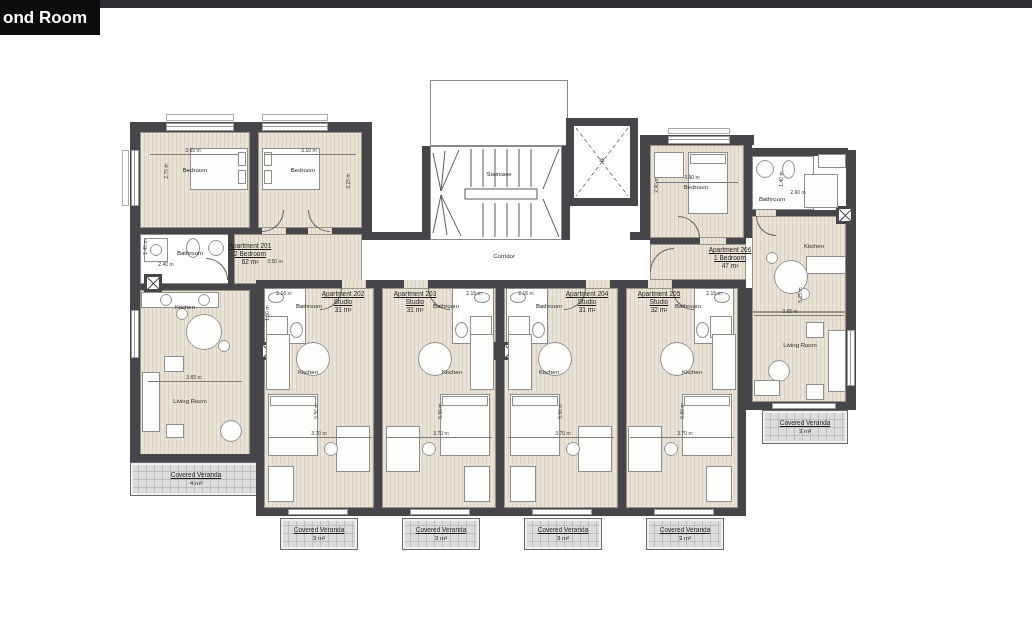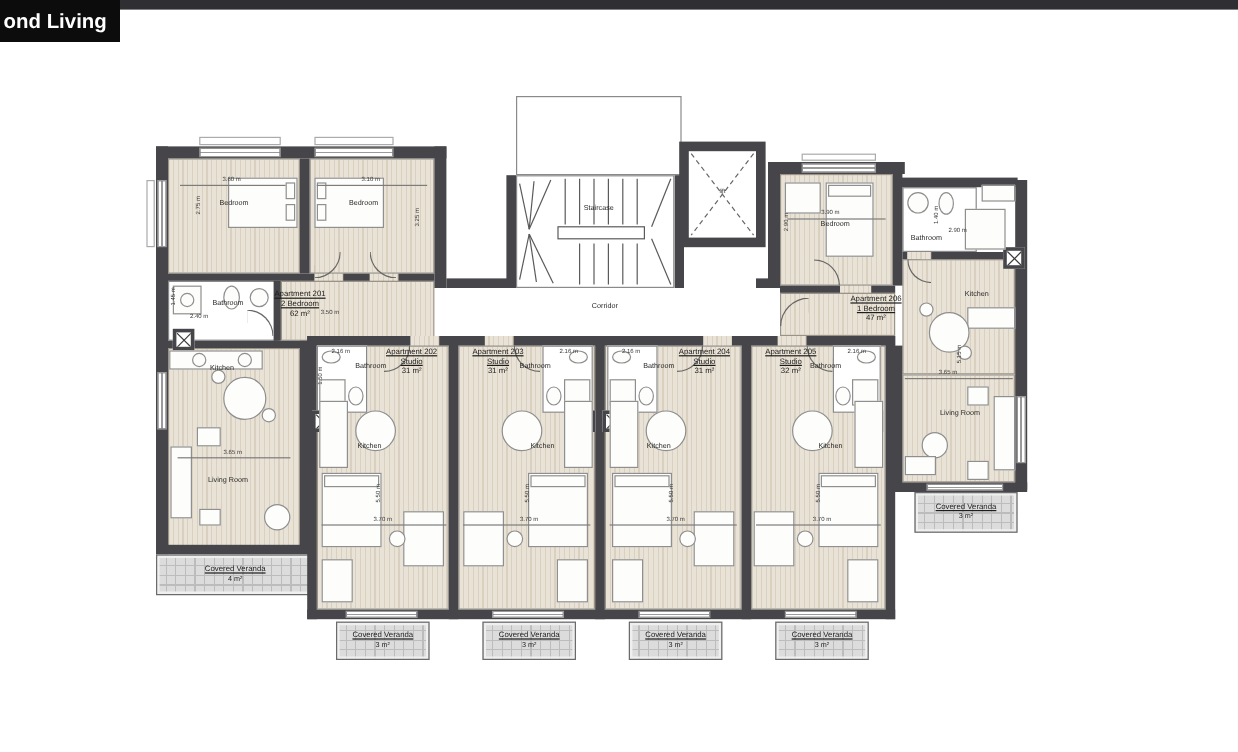--- a/index.html
+++ b/index.html
@@ -39,21 +39,21 @@
   #top-bar{left:0;top:0;width:1032px;height:8px;background:#2e2e33;}
   .thin{border:1px solid #8a8a8a;}
 </style>
 </head>
 <body>
 
 <div id="stage">
 
   <div class="p" id="top-bar"></div>
   <div class="p" id="title-box">
-    <span>ond Living</span>
+    <span>ond Room</span>
   </div>
 
   <div class="p hatch" style="left:140px;top:132px;width:110px;height:96px"></div>
   <div class="p hatch" style="left:258px;top:132px;width:104px;height:96px"></div>
   <div class="p hatch" style="left:234px;top:234px;width:128px;height:50px"></div>
   <div class="p white-room" style="left:140px;top:234px;width:92px;height:50px"></div>
   <div class="p hatch" style="left:140px;top:290px;width:110px;height:166px"></div>
 
   <div class="p w" style="left:130px;top:122px;width:242px;height:10px"></div>
   <div class="p w" style="left:130px;top:122px;width:10px;height:340px"></div>

